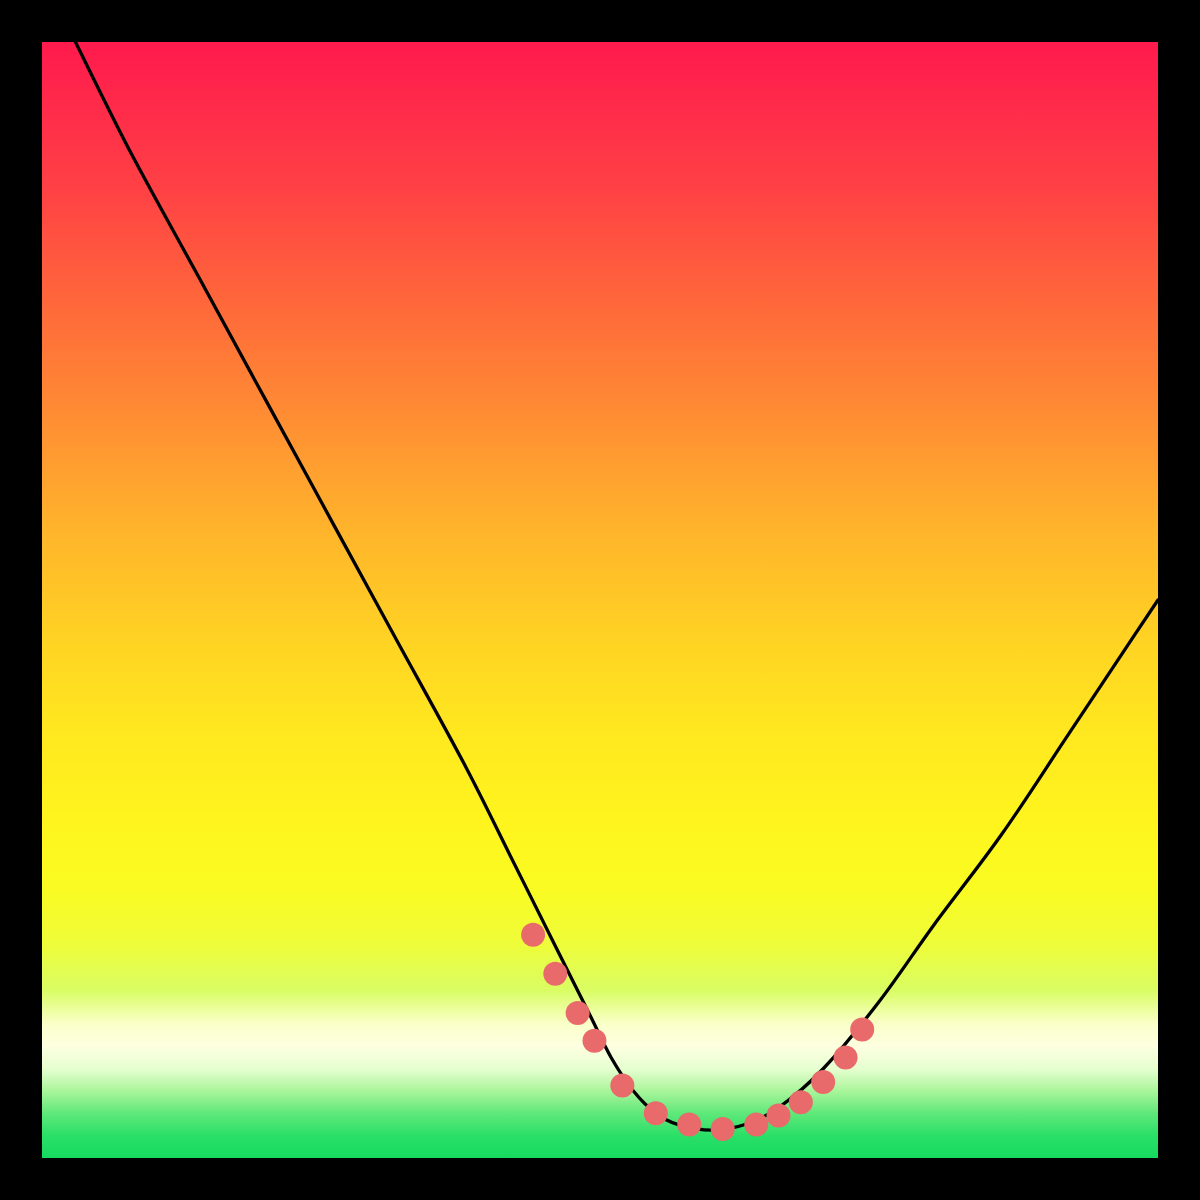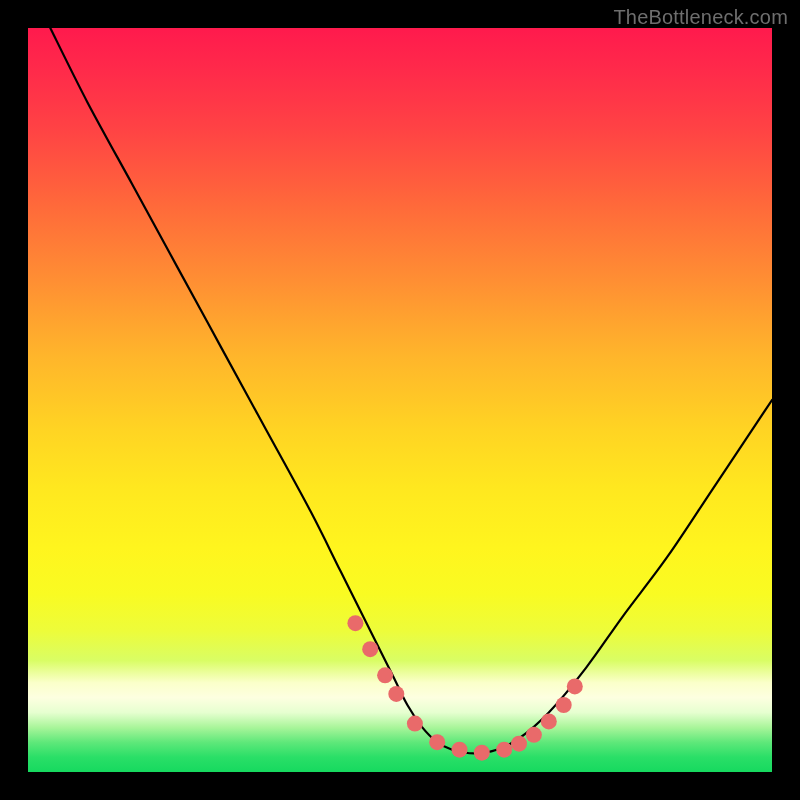--- a/index.html
+++ b/index.html
@@ -84,14 +84,13 @@
         <circle cx="453.8" cy="724.7" r="8" fill="#e96a6a"></circle>
         <circle cx="476.2" cy="721.7" r="8" fill="#e96a6a"></circle>
         <circle cx="491.0" cy="715.7" r="8" fill="#e96a6a"></circle>
         <circle cx="505.9" cy="706.8" r="8" fill="#e96a6a"></circle>
         <circle cx="520.8" cy="693.4" r="8" fill="#e96a6a"></circle>
         <circle cx="535.7" cy="677.0" r="8" fill="#e96a6a"></circle>
         <circle cx="546.8" cy="658.4" r="8" fill="#e96a6a"></circle>
       </g>
   </svg>
 
-  <div class="watermark">TheBottleneck.com</div>
 </div>
 
 </body></html>

